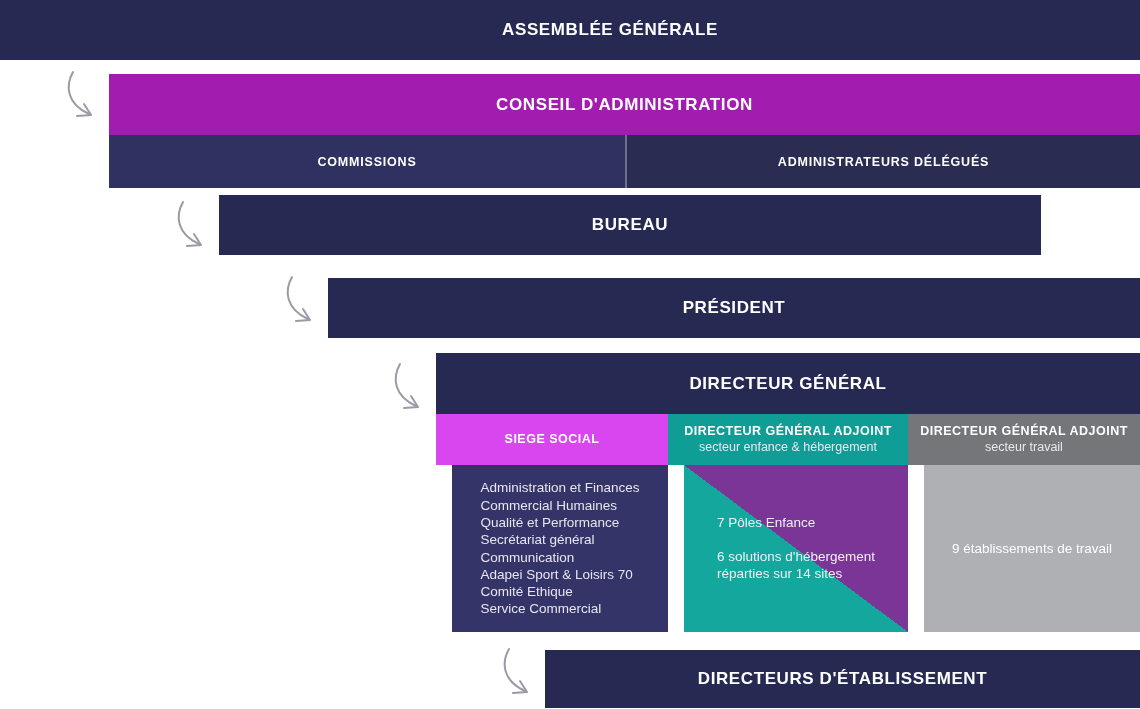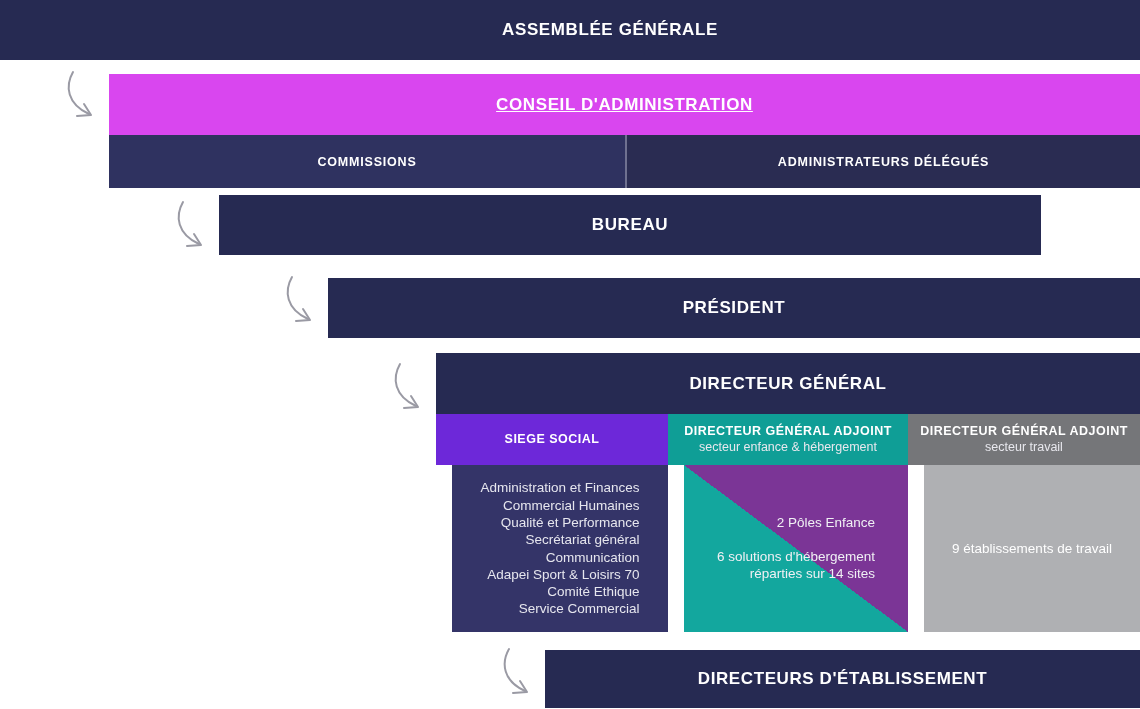--- a/index.html
+++ b/index.html
@@ -37,22 +37,22 @@
     left: 0; top: 0; width: 1140px; height: 60px; padding-left: 40px;
   }
 
   
   #conseil-block {
     position: absolute;
     left: 109px; top: 74px; width: 1031px; height: 114px;
   }
   #conseil-header {
     position: absolute; left: 0; top: 0; right: 0; height: 61px;
-    background: #d946ef;
-    display: flex; align-items: center; justify-content: center; text-decoration: underline;
+    background: #a21caf;
+    display: flex; align-items: center; justify-content: center;
   }
   #conseil-subrow {
     position: absolute; left: 0; top: 61px; right: 0; height: 53px;
     display: flex;
     text-align: right;
   }
   .sub-cell {
     display: flex; align-items: center; justify-content: center;
     height: 100%;
   }
@@ -123,26 +123,26 @@
   .col-head-sub {
     font-size: 12.5px;
     line-height: 1.25;
     color: #e8e8ee;
   }
   .col-body {
     flex: 1;
     display: flex; flex-direction: column;
     align-items: center; justify-content: center;
     position: relative; z-index: 2;
-    text-align: right;
+    text-align: left;
     margin-left: 16px;
   }
 
   
-  #col-siege .col-head { background: #6d28d9; }
+  #col-siege .col-head { background: #d946ef; }
   #col-siege .col-body { background: #343468; }
   #siege-list {
     list-style: none;
     margin: 0; padding: 0;
     font-size: 13.5px;
     line-height: 1.28;
     color: #e6e6ee;
   }
 
   
@@ -270,21 +270,21 @@
     </div>
 
     <div class="dg-col" id="col-enfance">
       <div class="col-head">
         <div id="enfance-head-wedge"></div>
         <span class="col-head-title">DIRECTEUR GÉNÉRAL ADJOINT</span>
         <span class="col-head-sub">secteur enfance &amp; hébergement</span>
       </div>
       <div class="col-body">
         <div id="enfance-body-text">
-          <div>2 Pôles Enfance</div>
+          <div>7 Pôles Enfance</div>
           <div id="enfance-line-gap"></div>
           <div>6 solutions d'hébergement</div>
           <div>réparties sur 14 sites</div>
         </div>
       </div>
     </div>
 
     <div class="dg-col" id="col-travail">
       <div class="col-head">
         <span class="col-head-title">DIRECTEUR GÉNÉRAL ADJOINT</span>

